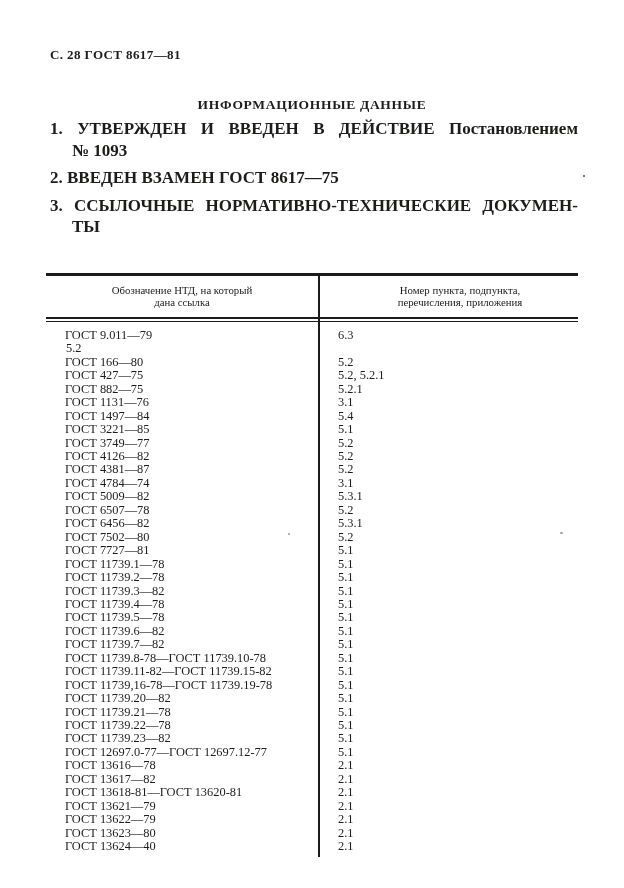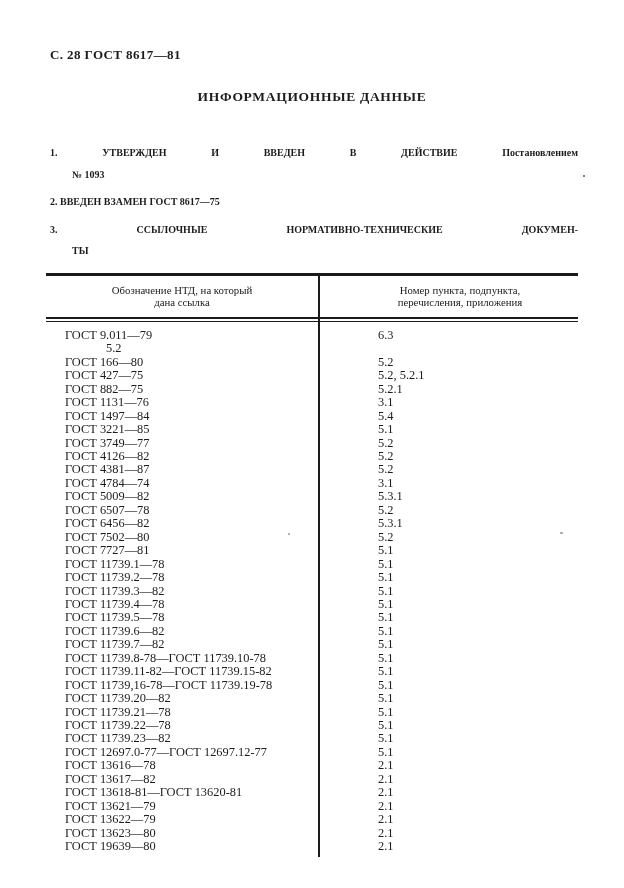--- a/index.html
+++ b/index.html
@@ -12,28 +12,28 @@
     font-family:"Liberation Serif","DejaVu Serif",serif;
     color:#1c1c1a;
     -webkit-font-smoothing:antialiased;
   }
   .running-header{
     position:absolute;left:50px;top:47px;
     font-size:13px;font-weight:bold;letter-spacing:0.4px;
     white-space:nowrap;
   }
   .section-title{
-    position:absolute;left:0;top:89px;width:624px;
+    position:absolute;left:0;top:97px;width:624px;
     text-align:center;
     font-size:13.5px;font-weight:bold;letter-spacing:0.7px;
     white-space:nowrap;
   }
   .info-items{
     position:absolute;left:50px;top:118px;width:528px;
-    font-size:10px;font-weight:bold;line-height:21.5px;margin-top:24px;
+    font-size:17px;font-weight:bold;line-height:21.5px;
   }
   .info-item{margin-bottom:6px;}
   .info-item .ln{text-align:left;}
   .info-item .ln.stretch{text-align:justify;text-align-last:justify;}
   .info-item .ln.hang{padding-left:22px;}
   .ref-table{
     position:absolute;left:46px;top:273px;width:532px;
   }
   .ttop{height:2.5px;background:#1b1b19;}
   .thead{
@@ -43,21 +43,21 @@
   .th1{width:272px;text-align:center;}
   .th2{flex:1;text-align:center;}
   .dsep{
     height:2.4px;
     border-top:2px solid #1b1b19;
     border-bottom:1.8px solid #1b1b19;
   }
   .tbody{padding-top:7px;font-size:12.4px;line-height:13.45px;}
   .trow{display:flex;}
   .td-ntd{width:272px;padding-left:19px;box-sizing:border-box;white-space:nowrap;}
-  .td-ref{flex:1;padding-left:20px;white-space:nowrap;margin-left:40px;}
+  .td-ref{flex:1;padding-left:20px;white-space:nowrap;}
   .vdivider{
     position:absolute;left:272px;top:0;
     width:1.5px;height:584px;background:#1b1b19;
   }
   .speck{position:absolute;background:#4a4a46;border-radius:50%;}
   .speck.s1{left:583px;top:175px;width:2px;height:2px;}
   .speck.s2{left:288px;top:533px;width:2px;height:2px;opacity:.55;}
   .speck.s3{left:560px;top:532px;width:3px;height:1.5px;opacity:.5;border-radius:1px;}
 </style>
 </head>
@@ -240,21 +240,21 @@
       </div>
       <div class="trow">
         <div class="td-ntd">ГОСТ 13622—79</div>
         <div class="td-ref">2.1</div>
       </div>
       <div class="trow">
         <div class="td-ntd">ГОСТ 13623—80</div>
         <div class="td-ref">2.1</div>
       </div>
       <div class="trow">
-        <div class="td-ntd">ГОСТ 19639—80</div>
+        <div class="td-ntd">ГОСТ 13624—40</div>
         <div class="td-ref">2.1</div>
       </div>
     </div>
   <div class="vdivider"></div>
 </div>
 
 <div class="speck s1"></div>
 <div class="speck s2"></div>
 <div class="speck s3"></div>
 

